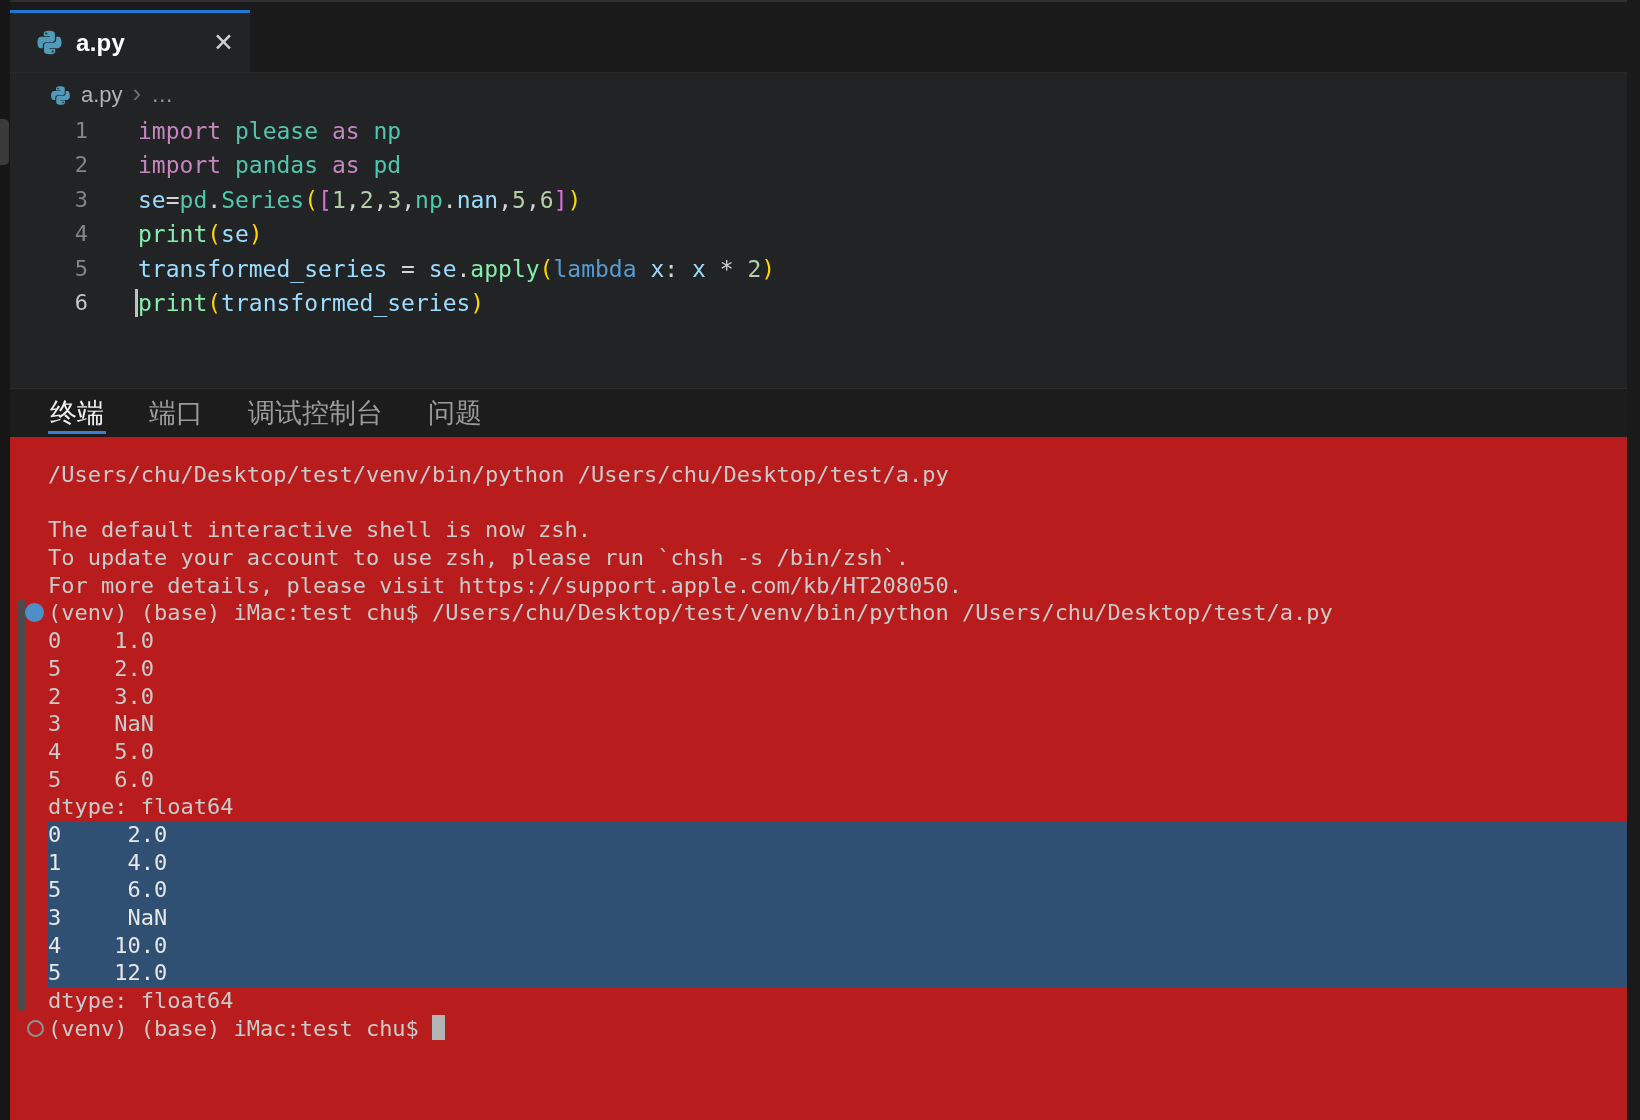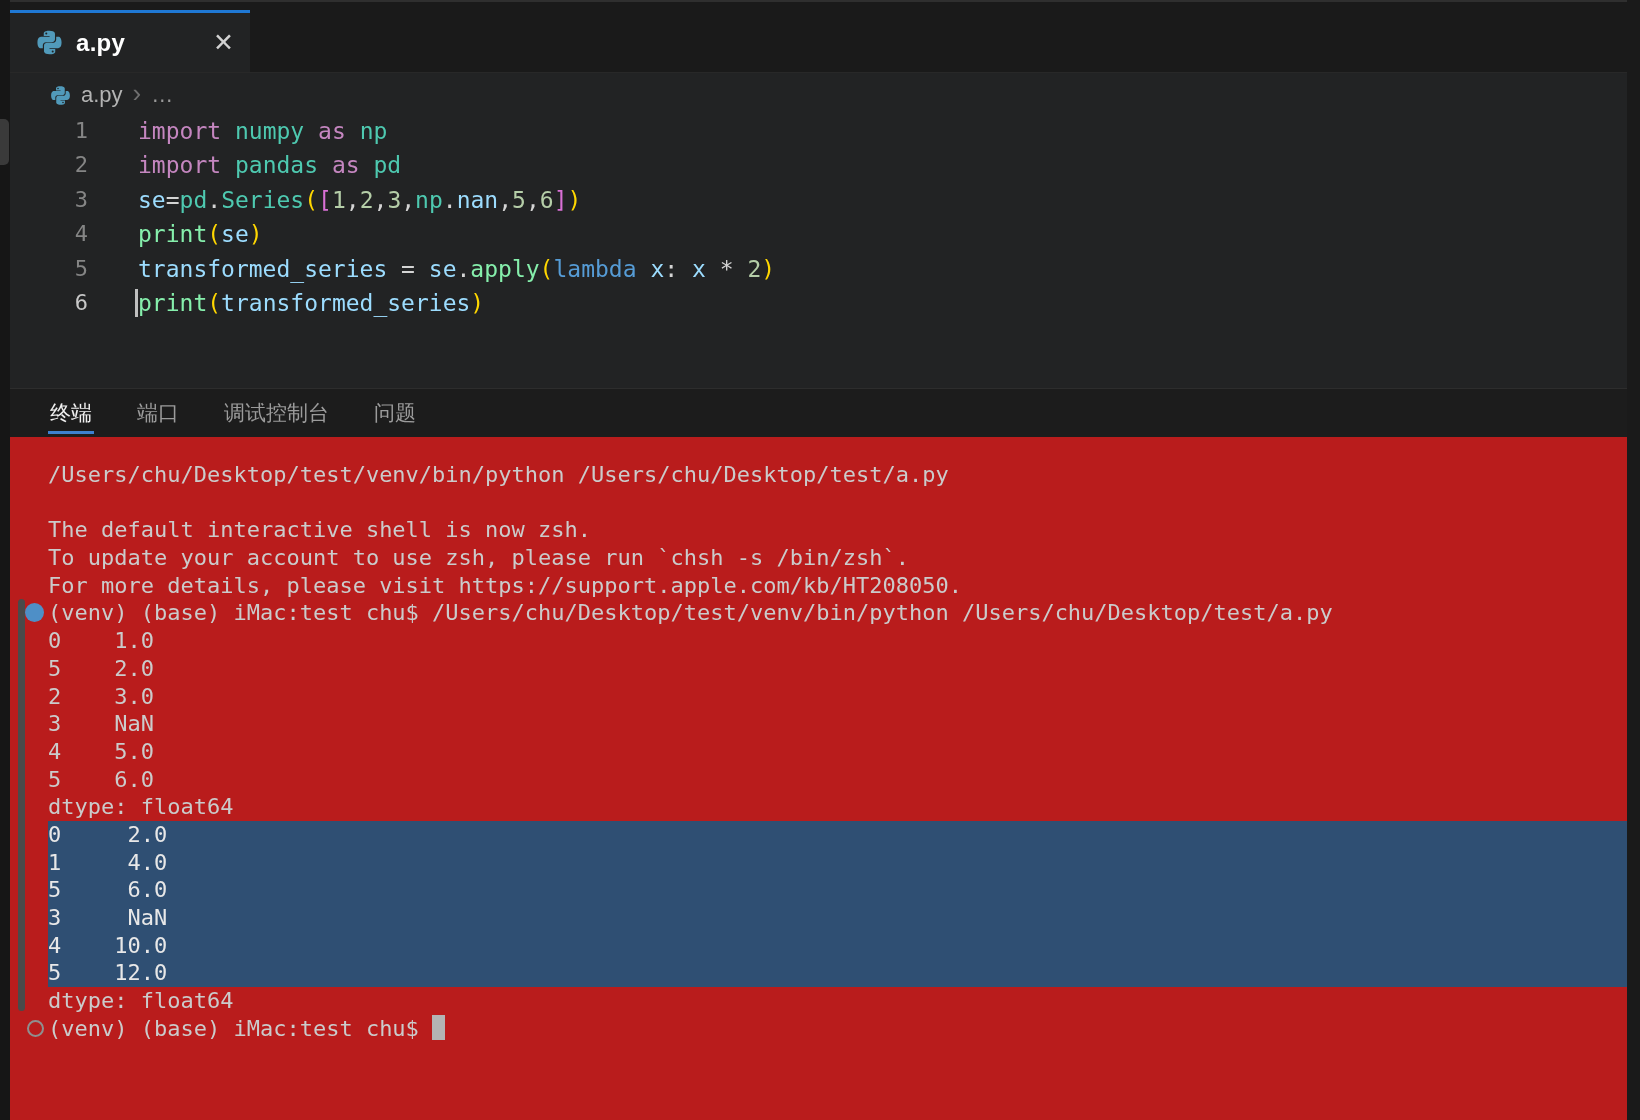--- a/index.html
+++ b/index.html
@@ -37,21 +37,21 @@
   .caret{position:absolute;left:-3px;top:3px;width:2.5px;height:28px;background:#c0c0c0;}
   .tok-kw{color:#C586C0;}  .tok-kw2{color:#569CD6;}
   .tok-mod{color:#4EC9B0;} .tok-fn{color:#86efac;}
   .tok-var{color:#9CDCFE;} .tok-num{color:#B5CEA8;}
   .tok-pl{color:#D4D4D4;}  .tok-b1{color:#FFD700;}  .tok-b2{color:#DA70D6;}
 
   
   .panel{position:absolute;top:388px;left:0;right:0;bottom:0;background:#1c1c1c;
          border-top:1px solid #2d2d2d;}
   .panel-tabs{height:48px;display:flex;align-items:stretch;padding-left:40px;}
-  .panel-tab{margin-right:45px;font-size:21px;color:#9b9b9b;position:relative;
+  .panel-tab{margin-right:45px;font-size:27px;color:#9b9b9b;position:relative;
              display:flex;align-items:center;cursor:pointer;}
   .panel-tab.active{color:#f0f0f0;}
   .panel-tab.active::after{content:"";position:absolute;left:-2px;right:-2px;bottom:3px;
              height:3px;background:#3d80cf;}
 
   
   .terminal{position:absolute;top:48px;left:0;right:0;bottom:0;background:#b91c1c;
             padding:24px 0 0 38px;font-size:22px;line-height:27.7px;color:#cbcbcb;
             font-family:"DejaVu Sans Mono","Liberation Mono",monospace;box-sizing:border-box;}
   .term-line{white-space:pre;position:relative;height:27.7px;}
@@ -94,21 +94,21 @@
           <path fill="#519aba" d="M15.9 2c-7.1 0-6.7 3.1-6.7 3.1v3.2h6.9v1H6.3S1.7 8.8 1.7 16c0 7.2 4 6.9 4 6.9h2.4v-3.3s-.1-4 3.9-4h6.7s3.8.1 3.8-3.7V5.8S23.1 2 15.9 2zm-3.7 2.1a1.2 1.2 0 1 1 0 2.4 1.2 1.2 0 0 1 0-2.4z"></path>
           <path fill="#519aba" d="M16.1 30c7.1 0 6.7-3.1 6.7-3.1v-3.2H16v-1h9.7s4.6.5 4.6-6.7c0-7.2-4-6.9-4-6.9h-2.4v3.3s.1 4-3.9 4h-6.7s-3.8-.1-3.8 3.7v6.1S8.9 30 16.1 30zm3.7-2.1a1.2 1.2 0 1 1 0-2.4 1.2 1.2 0 0 1 0 2.4z"></path>
         </svg>
         <span class="bc-file">a.py</span>
         <span class="bc-sep">›</span>
         <span class="bc-ellipsis">…</span>
       </div>
       <div class="code" id="code-lines">
           <div class="code-line">
             <span class="gutter">1</span>
-            <span class="ltext"><span class="tok-kw">import</span><span class="tok-pl"> </span><span class="tok-mod">numpy</span><span class="tok-pl"> </span><span class="tok-kw">as</span><span class="tok-pl"> </span><span class="tok-mod">np</span></span>
+            <span class="ltext"><span class="tok-kw">import</span><span class="tok-pl"> </span><span class="tok-mod">please</span><span class="tok-pl"> </span><span class="tok-kw">as</span><span class="tok-pl"> </span><span class="tok-mod">np</span></span>
           </div>
           <div class="code-line">
             <span class="gutter">2</span>
             <span class="ltext"><span class="tok-kw">import</span><span class="tok-pl"> </span><span class="tok-mod">pandas</span><span class="tok-pl"> </span><span class="tok-kw">as</span><span class="tok-pl"> </span><span class="tok-mod">pd</span></span>
           </div>
           <div class="code-line">
             <span class="gutter">3</span>
             <span class="ltext"><span class="tok-var">se</span><span class="tok-pl">=</span><span class="tok-mod">pd</span><span class="tok-pl">.</span><span class="tok-mod">Series</span><span class="tok-b1">(</span><span class="tok-b2">[</span><span class="tok-num">1</span><span class="tok-pl">,</span><span class="tok-num">2</span><span class="tok-pl">,</span><span class="tok-num">3</span><span class="tok-pl">,</span><span class="tok-mod">np</span><span class="tok-pl">.</span><span class="tok-var">nan</span><span class="tok-pl">,</span><span class="tok-num">5</span><span class="tok-pl">,</span><span class="tok-num">6</span><span class="tok-b2">]</span><span class="tok-b1">)</span></span>
           </div>
           <div class="code-line">

